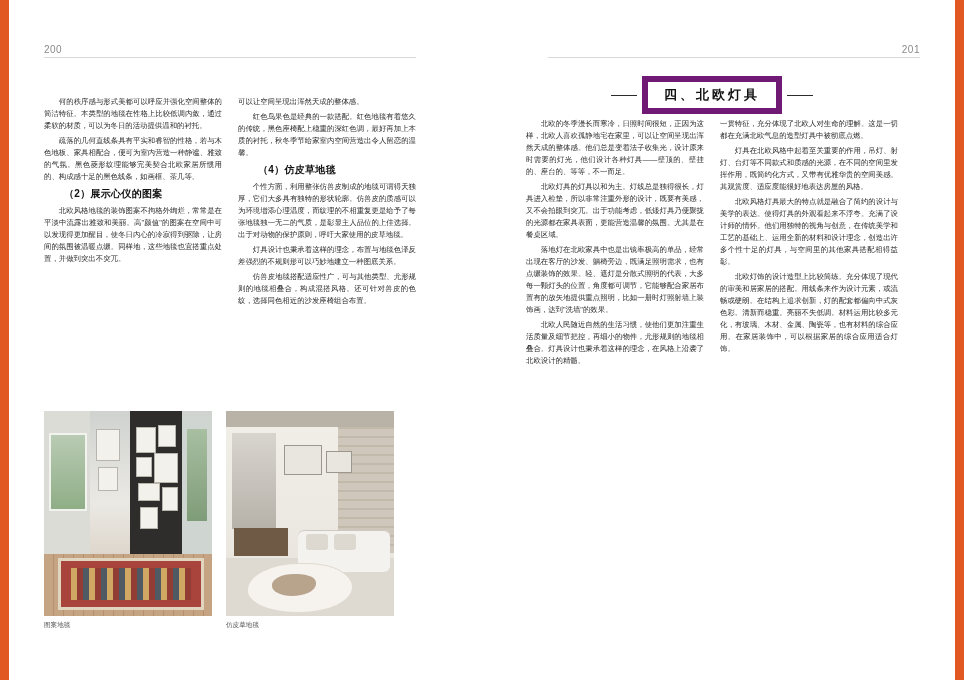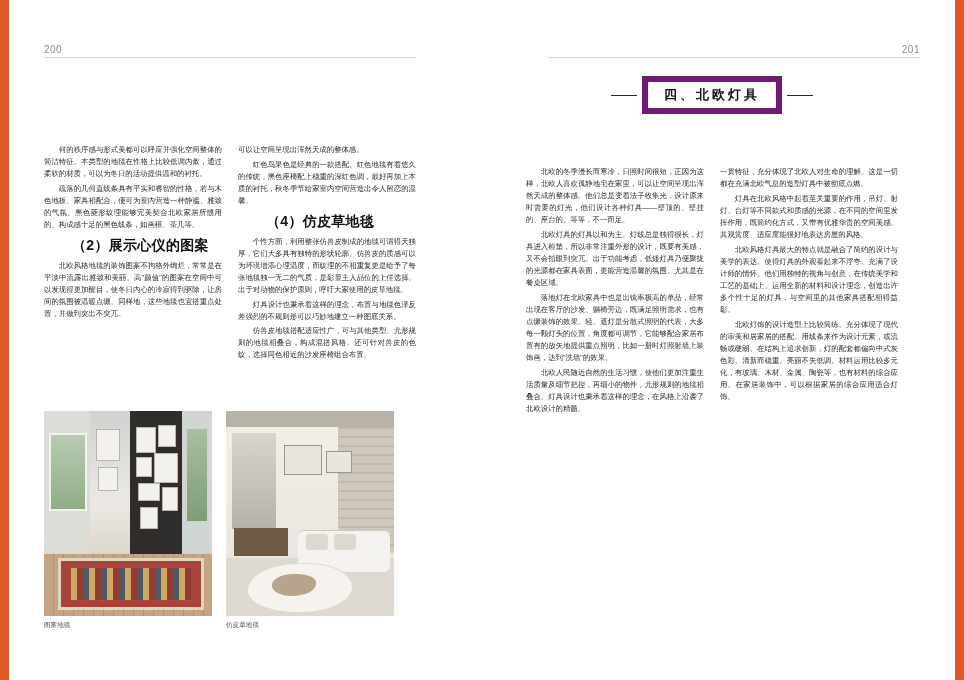--- a/index.html
+++ b/index.html
@@ -59,40 +59,39 @@
   }
   .rule-left { left: 44px; width: 372px; }
   .rule-right { right: 44px; width: 372px; }
 
   
   .cols {
     position: absolute;
     top: 96px;
     display: flex;
     gap: 16px;
-    margin-top: 48px;
   }
   .cols-left { left: 44px; width: 372px; }
   .cols-right { left: 44px; width: 372px; }
   .col {
     width: 178px;
     font-size: 7.4px;
     line-height: 1.62;
     color: #2b2b2b;
     text-align: justify;
     text-justify: inter-ideograph;
   }
   .col p {
     margin: 0 0 3px 0;
     text-indent: 2em;
   }
   .col p.noindent { text-indent: 0; }
   .subhead {
     margin: 6px 0 3px 0;
-    font-size: 14px;
+    font-size: 10px;
     font-weight: bold;
     color: #111;
     text-indent: 0;
     letter-spacing: 0.3px;
   }
 
   
   .section-title-wrap {
     position: absolute;
     top: 76px;

